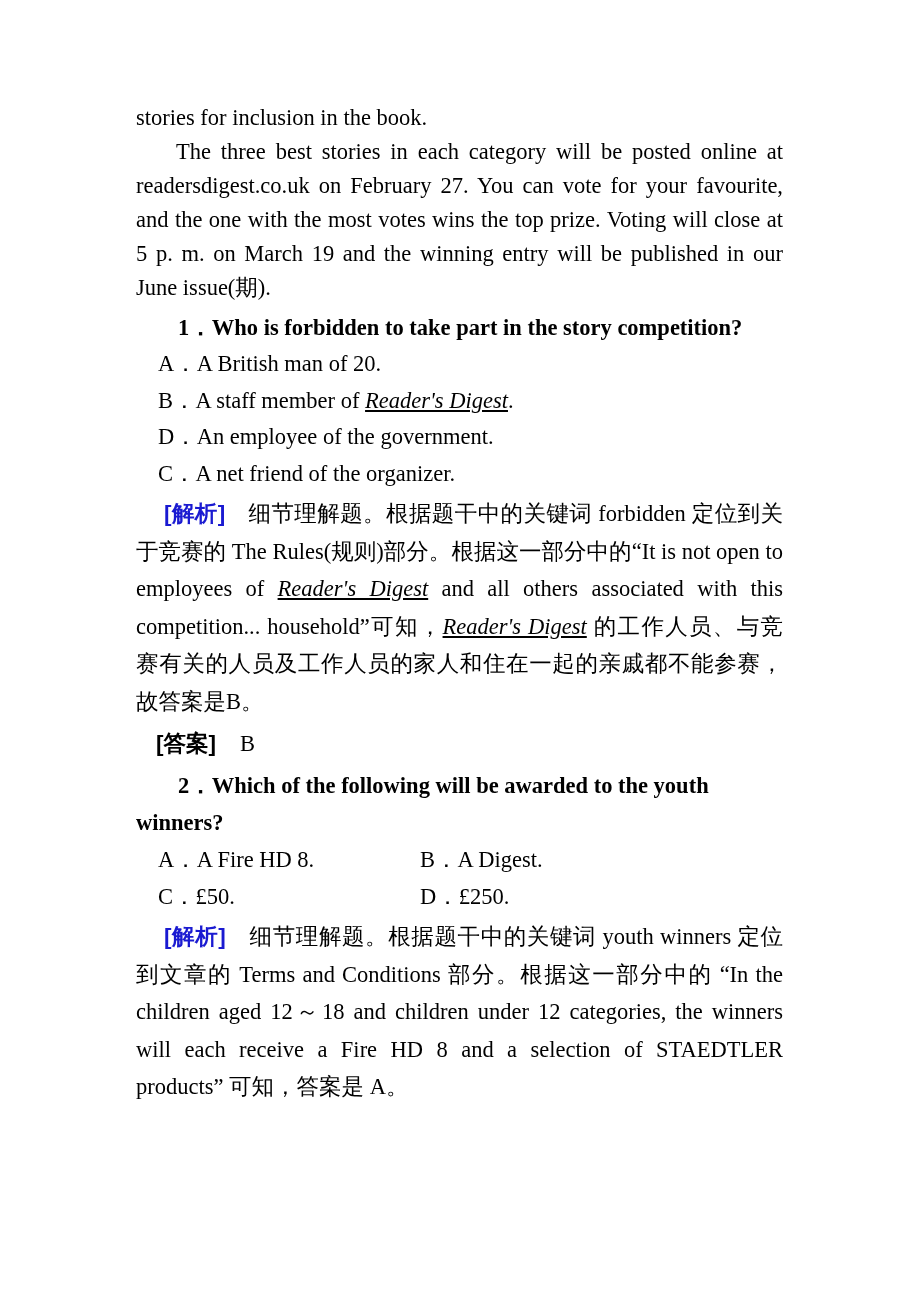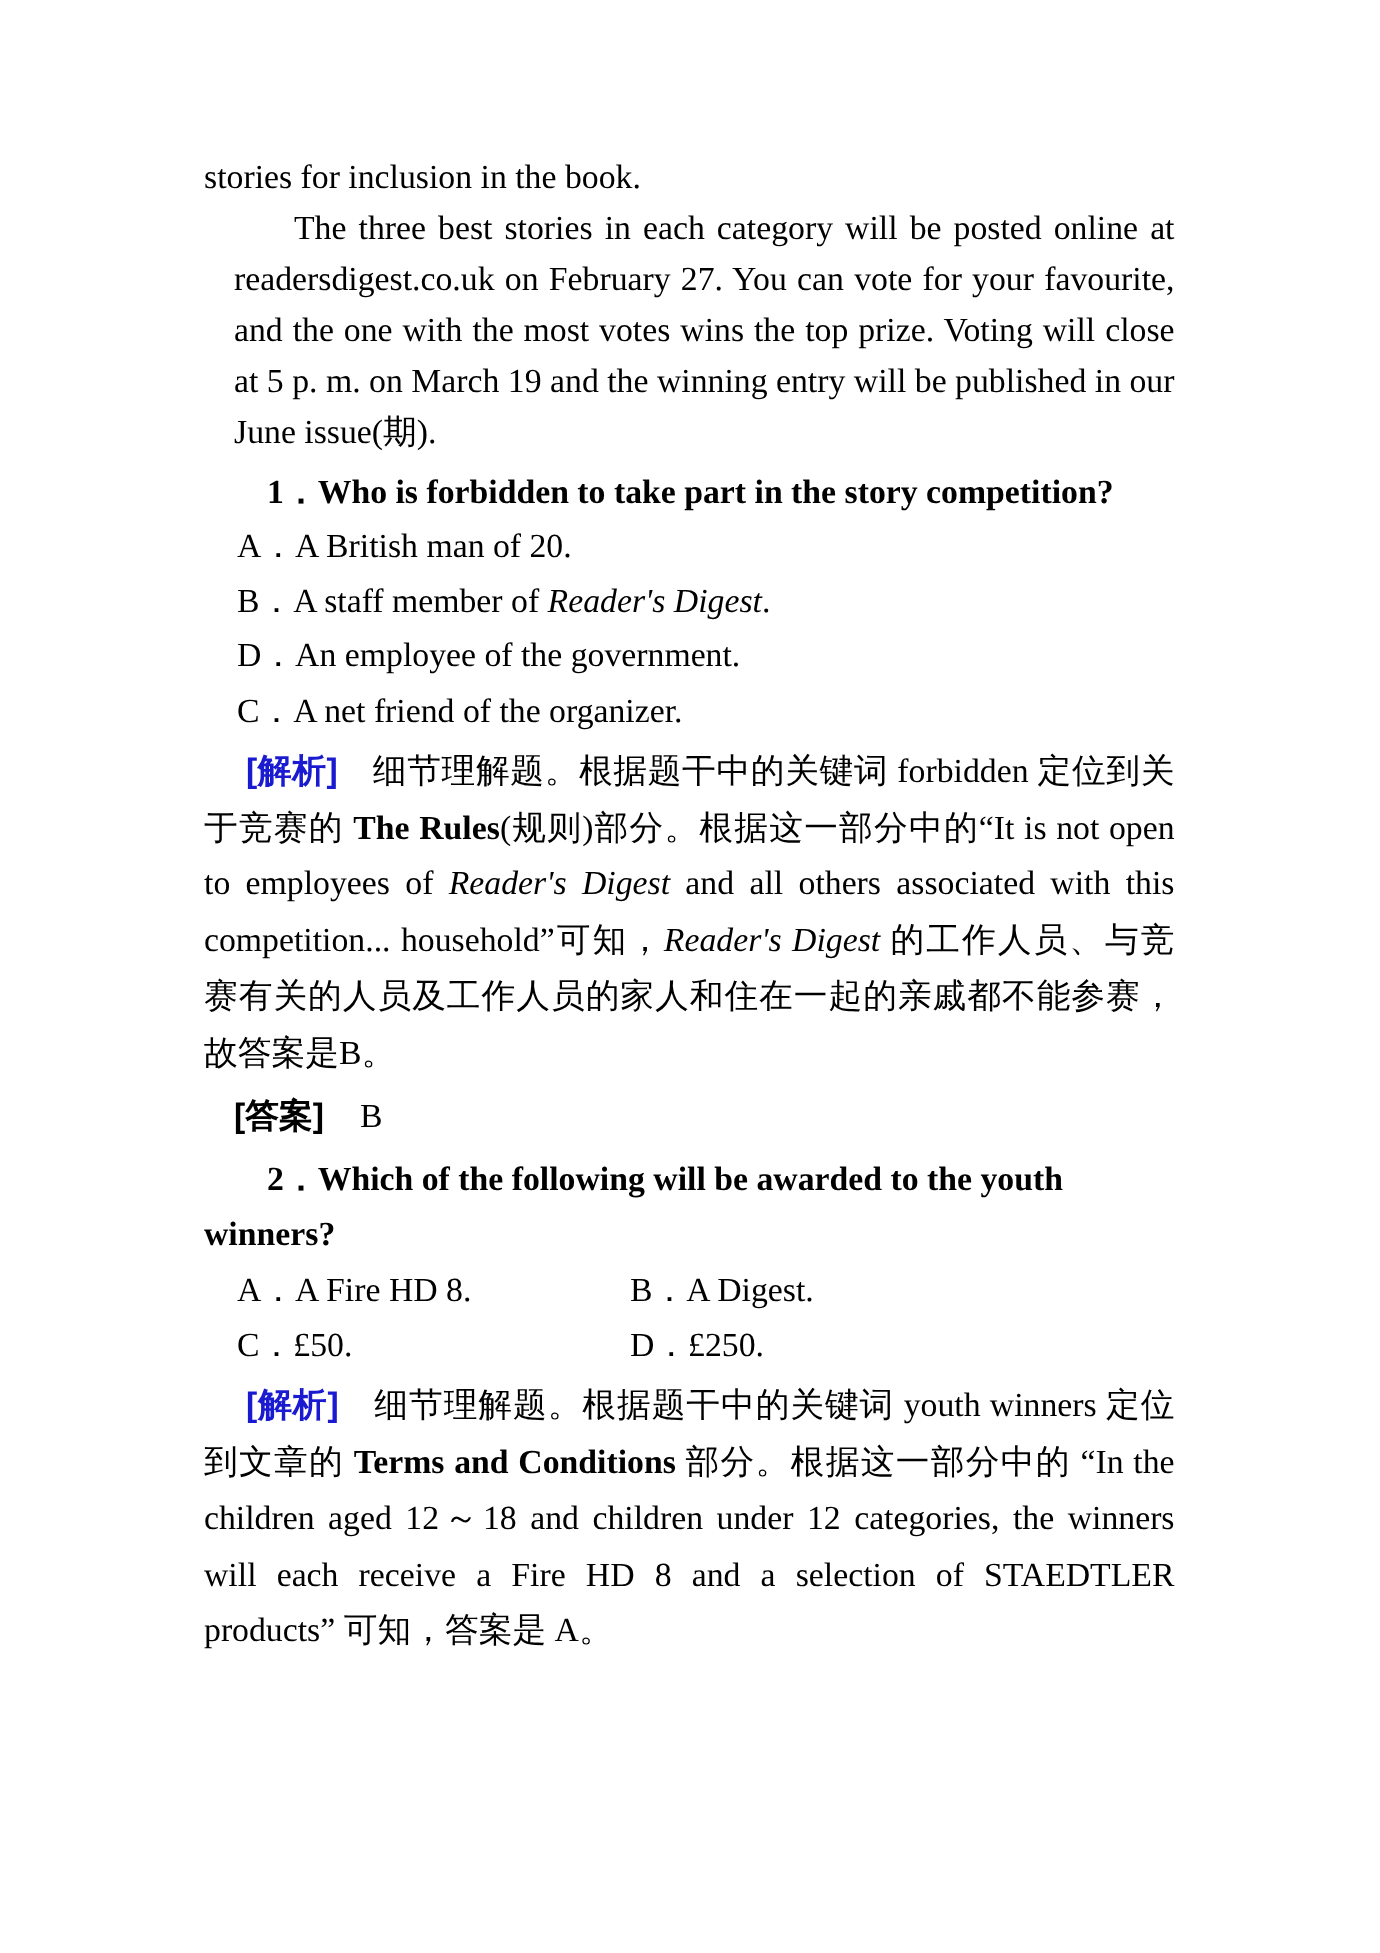--- a/index.html
+++ b/index.html
@@ -12,35 +12,35 @@
   }
   .page {
     box-sizing: border-box;
     width: 920px; height: 1084px;
     padding: 101px 137px 0 136px;
   }
   p { margin: 0; }
   .para { font-size: 22.5px; text-align: justify; }
   .en { line-height: 34px; }
   .cn { line-height: 37.5px; }
-  .indent { text-indent: 40px; margin-left: 20px; }
+  .indent { text-indent: 40px; }
   .stem { font-size: 22.5px; line-height: 37px; text-indent: 42px; margin-top: 4px; font-weight: bold; }
   .option { font-size: 22.5px; line-height: 36.5px; padding-left: 22px; }
   .optgrid {
     font-size: 22.5px; line-height: 37px; padding-left: 22px;
     display: grid; grid-template-columns: 262px 1fr;
   }
   .analysis { text-indent: 28px; margin-top: 3px; }
   .ans-line { font-size: 22.5px; line-height: 38px; text-indent: 20px; margin-top: 5px; }
   .ans-val { margin-left: 24px; }
   .hei { font-family: "Liberation Sans", "DejaVu Sans", sans-serif; font-weight: 700; }
   .blue { color: #1a1ad1; margin-top: 24px; }
   .red { color: #000000; }
-  b { font-weight: 700; margin-top: 28px; }
-  i { font-style: italic; }
+  b { font-weight: 400; margin-top: 28px; }
+  i { font-style: italic; text-decoration: underline; }
 </style>
 </head>
 <body>
 
 <div class="page">
 
   <p class="para en">stories for inclusion in the book.</p>
 
   <p class="para en indent">The three best stories in each category will be posted online at readersdigest.co.uk on February 27. You can vote for your favourite, and the one with the most votes wins the top prize. Voting will close at 5 p. m. on March 19 and the winning entry will be published in our June issue(期).</p>
 

